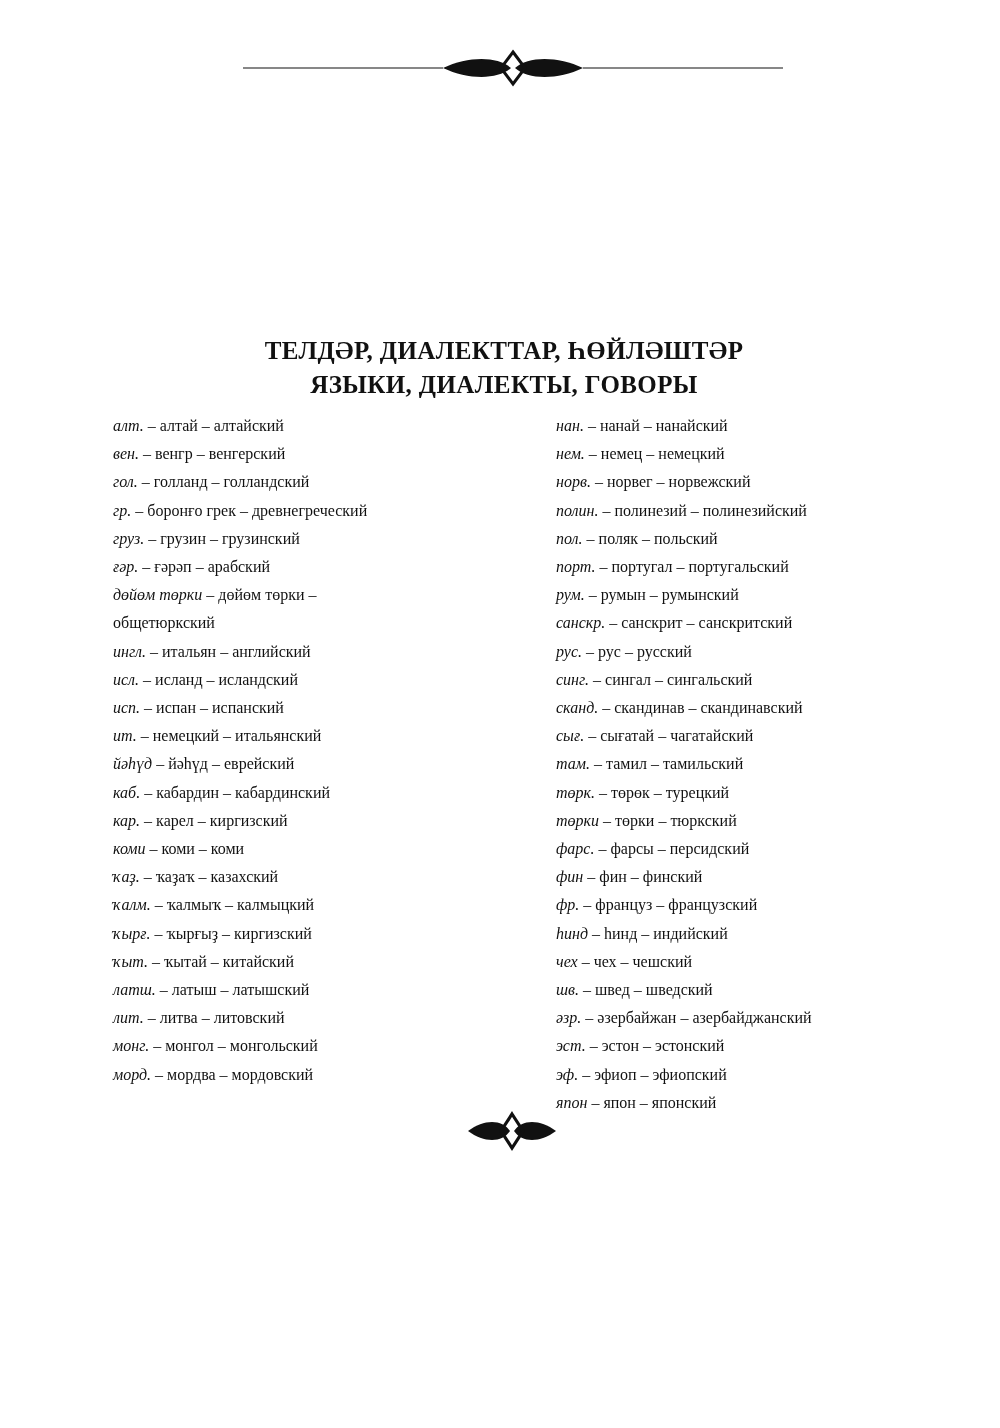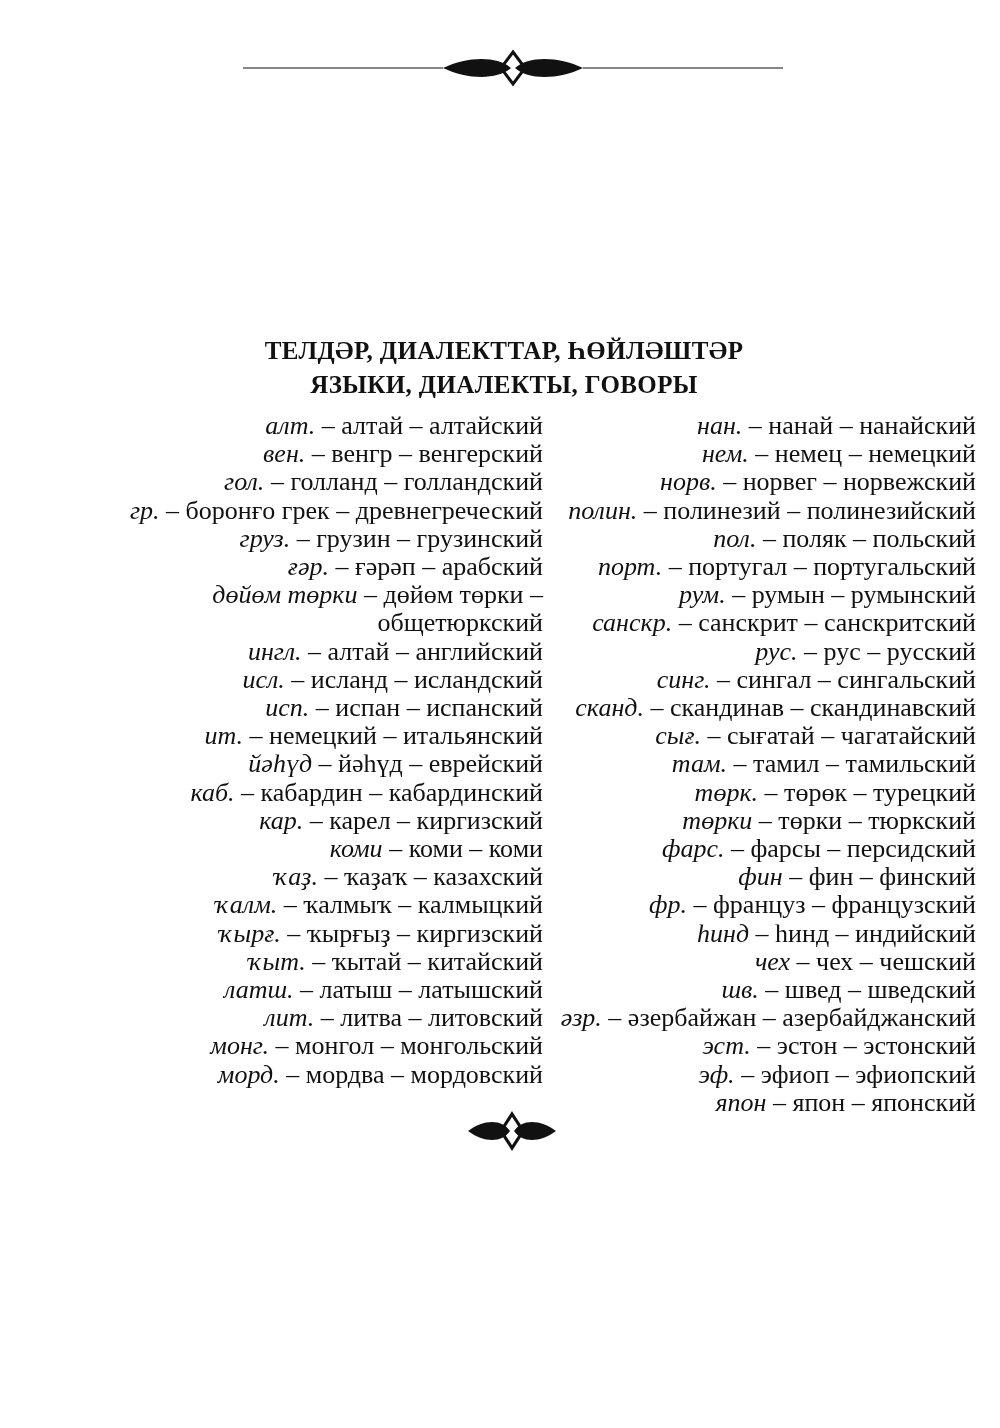--- a/index.html
+++ b/index.html
@@ -69,24 +69,23 @@
     height: 680px;
   }
   .column {
     position: absolute;
     top: 0;
   }
   .column-left  { left: 113px; width: 430px; }
   .column-right { left: 556px; width: 420px; }
 
   .entry {
-    font-size: 26px;
+    font-size: 16px;
     line-height: 28.2px;
     white-space: nowrap;
-    text-align: right;
   }
   .entry .abbr {
     font-style: italic;
   }
   
   .entry.wrap {
     white-space: normal;
   }
   .entry .cont {
     display: block;
@@ -118,21 +117,21 @@
 
   <div class="columns">
     <div class="column column-left" id="col-left">
         <div class="entry"><span class="abbr">алт.</span><span class="rest"> – алтай – алтайский</span></div>
         <div class="entry"><span class="abbr">вен.</span><span class="rest"> – венгр – венгерский</span></div>
         <div class="entry"><span class="abbr">гол.</span><span class="rest"> – голланд – голландский</span></div>
         <div class="entry"><span class="abbr">гр.</span><span class="rest"> – боронғо грек – древнегреческий</span></div>
         <div class="entry"><span class="abbr">груз.</span><span class="rest"> – грузин – грузинский</span></div>
         <div class="entry"><span class="abbr">ғәр.</span><span class="rest"> – ғәрәп – арабский</span></div>
         <div class="entry wrap"><span class="abbr">дөйөм төрки</span><span class="rest"> – дөйөм төрки –</span><span class="cont">общетюркский</span></div>
-        <div class="entry"><span class="abbr">ингл.</span><span class="rest"> – алтай – английский</span></div>
+        <div class="entry"><span class="abbr">ингл.</span><span class="rest"> – итальян – английский</span></div>
         <div class="entry"><span class="abbr">исл.</span><span class="rest"> – исланд – исландский</span></div>
         <div class="entry"><span class="abbr">исп.</span><span class="rest"> – испан – испанский</span></div>
         <div class="entry"><span class="abbr">ит.</span><span class="rest"> – немецкий – итальянский</span></div>
         <div class="entry"><span class="abbr">йәһүд</span><span class="rest"> – йәһүд – еврейский</span></div>
         <div class="entry"><span class="abbr">каб.</span><span class="rest"> – кабардин – кабардинский</span></div>
         <div class="entry"><span class="abbr">кар.</span><span class="rest"> – карел – киргизский</span></div>
         <div class="entry"><span class="abbr">коми</span><span class="rest"> – коми – коми</span></div>
         <div class="entry"><span class="abbr">ҡаҙ.</span><span class="rest"> – ҡаҙаҡ – казахский</span></div>
         <div class="entry"><span class="abbr">ҡалм.</span><span class="rest"> – ҡалмыҡ – калмыцкий</span></div>
         <div class="entry"><span class="abbr">ҡырғ.</span><span class="rest"> – ҡырғыҙ – киргизский</span></div>

